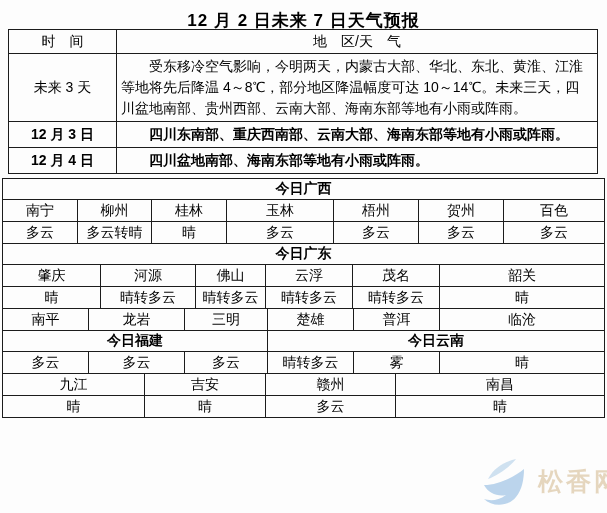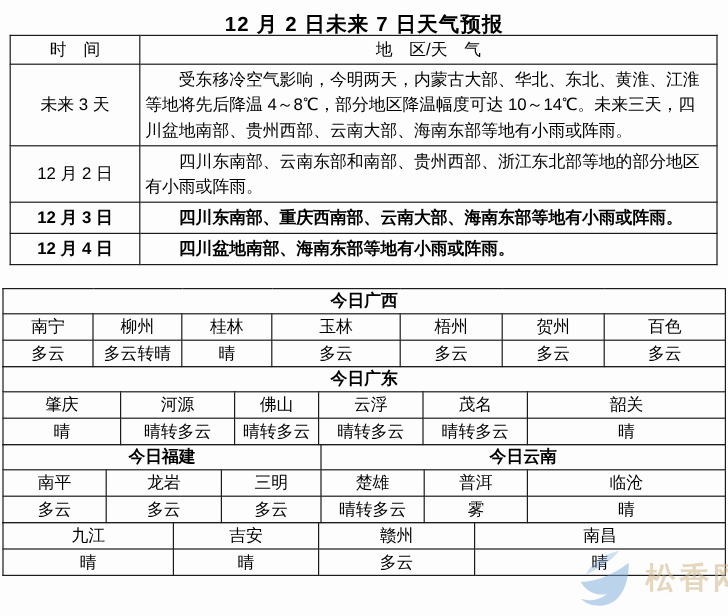--- a/index.html
+++ b/index.html
@@ -48,21 +48,21 @@
     text-indent:2em;
     line-height:21px;
     vertical-align:middle;
     margin-top:38px;
   }
   .row-h-3line { height:67px; }
   .row-h-2line { height:42px; }
   .row-h-1line { height:21px;font-weight:bold; }
   
   .city-table { margin-left:2px; width:603px; margin-top:-1px; }
-  .city-table.first { margin-top:19px; }
+  .city-table.first { margin-top:4px; }
   .section-header-cell {
     font-weight:bold;
     text-align:center;
     height:20px;
     vertical-align:middle;
   }
   .city-cell, .weather-cell {
     text-align:center;
     height:21px;
     vertical-align:middle;
@@ -98,24 +98,20 @@
     </colgroup>
   <tbody>
       <tr class="header-row">
     <td class="time-cell">时　间</td>
     <td>地　区/天　气</td>
   </tr>
   <tr class="row-h-3line">
     <td class="time-cell">未来 3 天</td>
     <td class="detail-cell">受东移冷空气影响，今明两天，内蒙古大部、华北、东北、黄淮、江淮等地将先后降温 4～8℃，部分地区降温幅度可达 10～14℃。未来三天，四川盆地南部、贵州西部、云南大部、海南东部等地有小雨或阵雨。</td>
   </tr>
-  <tr class="row-h-2line">
-    <td class="time-cell">12 月 2 日</td>
-    <td class="detail-cell">四川东南部、云南东部和南部、贵州西部、浙江东北部等地的部分地区有小雨或阵雨。</td>
-  </tr>
   <tr class="row-h-1line">
     <td class="time-cell">12 月 3 日</td>
     <td class="detail-cell">四川东南部、重庆西南部、云南大部、海南东部等地有小雨或阵雨。</td>
   </tr>
   <tr class="row-h-1line">
     <td class="time-cell">12 月 4 日</td>
     <td class="detail-cell">四川盆地南部、海南东部等地有小雨或阵雨。</td>
   </tr>
 </tbody>
   </table>
@@ -191,30 +187,30 @@
   <colgroup>
     <col style="width:86px">
       <col style="width:96px">
       <col style="width:83px">
     <col style="width:86px">
       <col style="width:86px">
       <col>
   </colgroup>
   <tbody>
       <tr>
-    <td class="section-header-cell" colspan="3">今日福建</td>
-    <td class="section-header-cell" colspan="3">今日云南</td>
-  </tr>
-  <tr>
     <td class="city-cell">南平</td>
     <td class="city-cell">龙岩</td>
     <td class="city-cell">三明</td>
     <td class="city-cell">楚雄</td>
     <td class="city-cell">普洱</td>
     <td class="city-cell">临沧</td>
+  </tr>
+  <tr>
+    <td class="section-header-cell" colspan="3">今日福建</td>
+    <td class="section-header-cell" colspan="3">今日云南</td>
   </tr>
   <tr>
     <td class="weather-cell">多云</td>
     <td class="weather-cell">多云</td>
     <td class="weather-cell">多云</td>
     <td class="weather-cell">晴转多云</td>
     <td class="weather-cell">雾</td>
     <td class="weather-cell">晴</td>
   </tr>
 </tbody>

